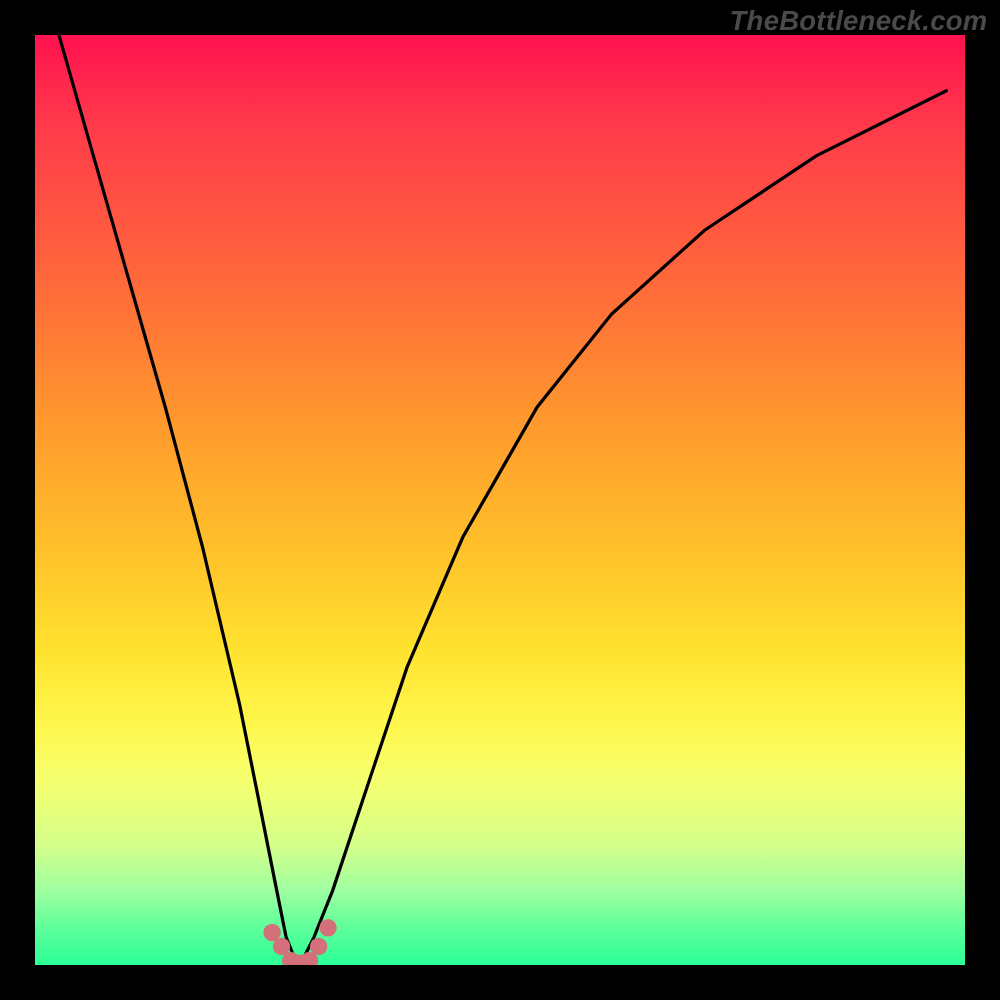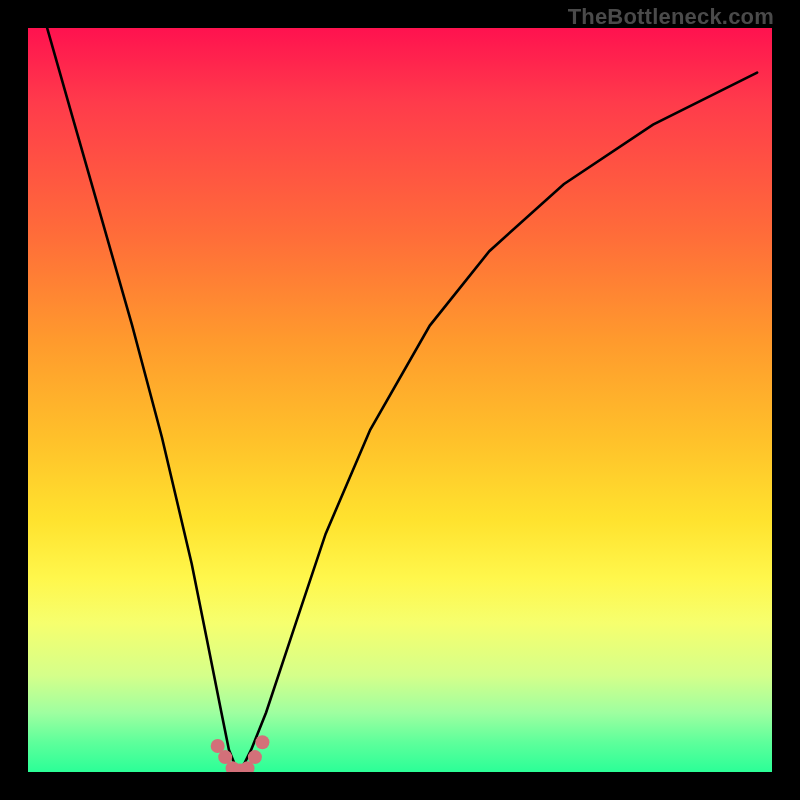--- a/index.html
+++ b/index.html
@@ -28,26 +28,27 @@
       #f6ff6e 80%,
       #d5ff8a 87%,
       #9fffa0 92%,
       #5eff9b 96%,
       #2bff97 100%
     );
   }
   .watermark {
     position: absolute;
     top: 4px;
-    right: 26px;
+    right: 10px;
     font-size: 22px;
     font-weight: bold;
     color: #4a4a4a;
     letter-spacing: 0.2px;
     z-index: 5;
+    font-style: italic;
   }
   svg.curve {
     position: absolute;
     left: 0;
     top: 0;
     width: 744px;
     height: 744px;
     z-index: 2;
   }
   .marker {

